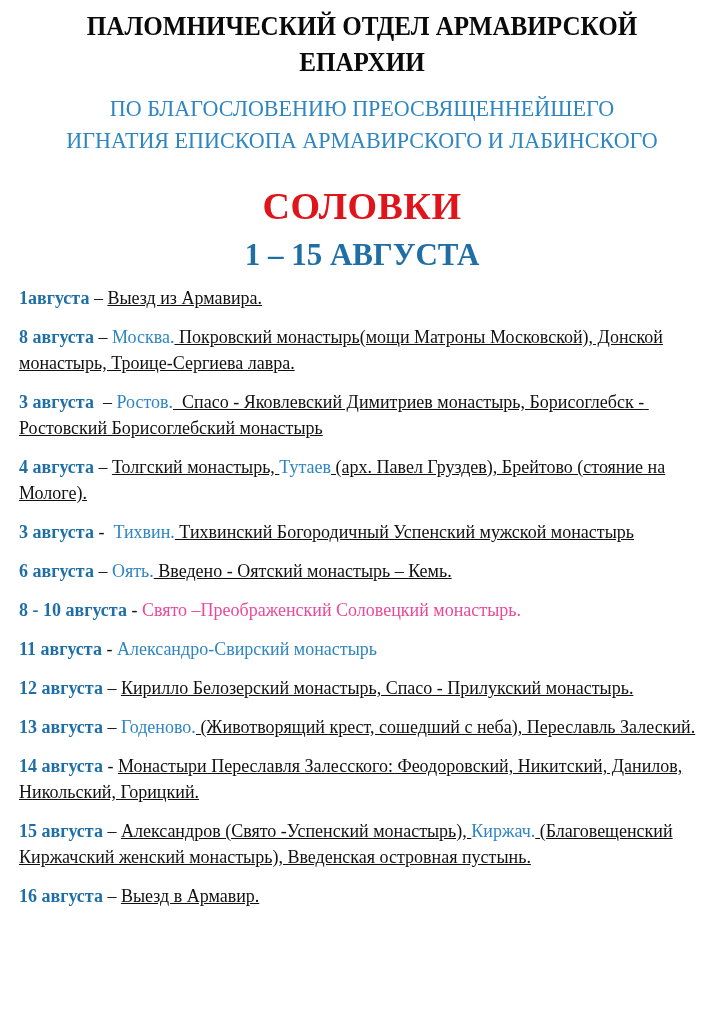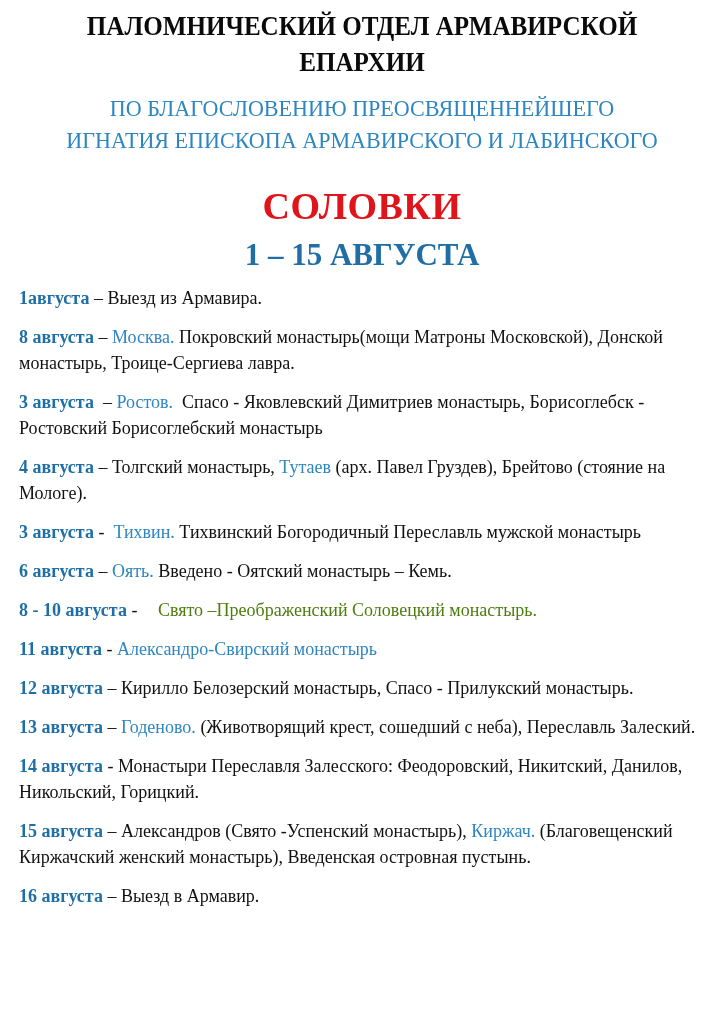--- a/index.html
+++ b/index.html
@@ -83,25 +83,25 @@
       white-space: normal;
     }
     .date {
       font-weight: bold;
       color: #1f6fa6;
     }
     .place {
       color: #2e86c1;
     }
     .red {
-      color: #4d7c0f;
-      margin-left: 16px;
+      color: #ec4899;
     }
     .txt {
       color: #111111;
+      text-decoration: underline;
     }
     .sep {
       color: #111111;
     }
   </style>
 </head>
 <body>
 
 <div class="page">
 
@@ -123,21 +123,21 @@
     <p class="entry">
       <span class="date">8 августа</span><span class="sep"> – </span><span class="place">Москва.</span><span class="txt"> Покровский монастырь(мощи Матроны Московской), Донской монастырь, Троице-Сергиева лавра.</span>
     </p>
 
     <p class="entry" style="white-space:pre-wrap;"><span class="date">3 августа</span><span class="sep">  – </span><span class="place">Ростов.</span><span class="txt">  Спасо - Яковлевский Димитриев монастырь, Борисоглебск - Ростовский Борисоглебский монастырь</span></p>
 
     <p class="entry">
       <span class="date">4 августа</span><span class="sep"> – </span><span class="txt">Толгский монастырь, </span><span class="place">Тутаев</span><span class="txt"> (арх. Павел Груздев), Брейтово (стояние на Мологе).</span>
     </p>
 
-    <p class="entry" style="white-space:pre-wrap;"><span class="date">3 августа</span><span class="sep"> -  </span><span class="place">Тихвин.</span><span class="txt"> Тихвинский Богородичный Переславль мужской монастырь</span></p>
+    <p class="entry" style="white-space:pre-wrap;"><span class="date">3 августа</span><span class="sep"> -  </span><span class="place">Тихвин.</span><span class="txt"> Тихвинский Богородичный Успенский мужской монастырь</span></p>
 
     <p class="entry">
       <span class="date">6 августа</span><span class="sep"> – </span><span class="place">Оять.</span><span class="txt"> Введено - Оятский монастырь – Кемь.</span>
     </p>
 
     <p class="entry">
       <span class="date">8 - 10 августа</span><span class="sep"> - </span><span class="red">Свято –Преображенский Соловецкий монастырь.</span>
     </p>
 
     <p class="entry">

